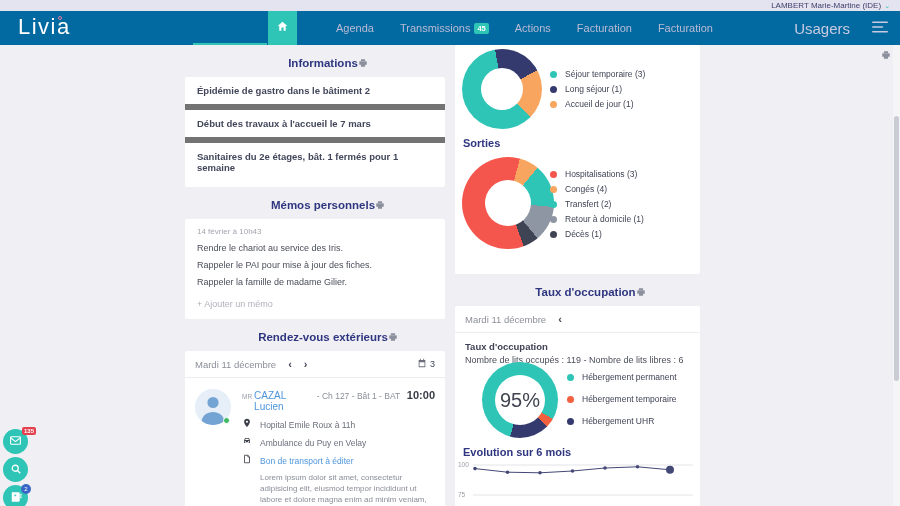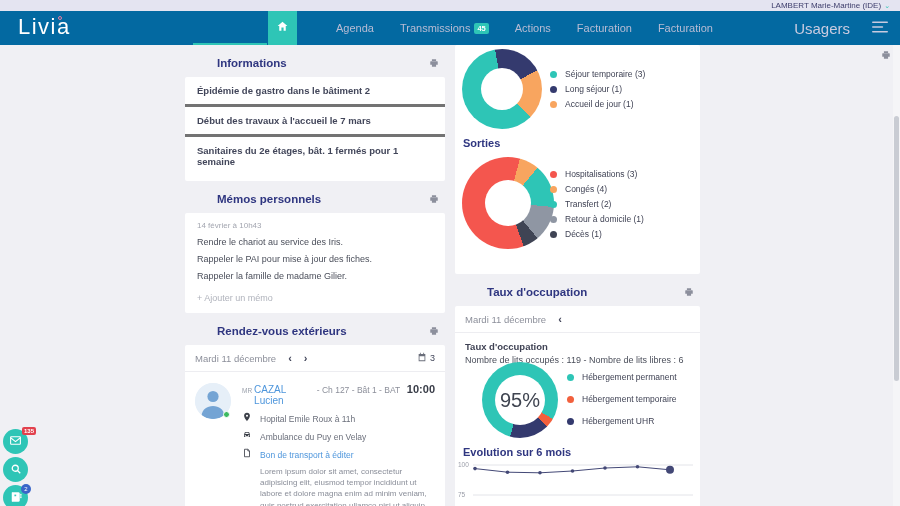--- a/index.html
+++ b/index.html
@@ -19,31 +19,31 @@
   .home-btn svg { width:13px; height:13px; fill:#fff; }
   #nav-items { position:absolute; left:308px; top:0; height:34px; display:flex; align-items:center;margin-left:28px; }
   .nav-item { color:#b9bcd4; font-size:11px; margin-right:26px; display:inline-flex; align-items:center; gap:4px; cursor:pointer; white-space:nowrap; }
   .nav-badge { background:#2ec5b6; color:#fff; font-size:7.5px; font-weight:bold; border-radius:2px; padding:1px 3px; }
   .nav-right { position:absolute; right:12px; top:0; height:34px; display:flex; align-items:center; gap:22px; }
   .nav-usagers { color:#c9cbe0; font-size:15px; cursor:pointer; }
   .burger svg { width:16px; height:12px; fill:#c9cbe0; cursor:pointer; }
   .teal-underline { position:absolute; left:193px; top:43px; width:74px; height:2px; background:#2ec5b6; }
 
   
-  .section-header { display:flex; justify-content:space-between; align-items:center; padding:9px 6px 5px 8px;margin-left:24px; }
+  .section-header { display:flex; justify-content:center; align-items:center; padding:9px 6px 5px 8px;margin-left:24px; }
   .section-title { color:#2f3680; font-size:11.5px; font-weight:bold; }
   .printer svg { width:10px; height:10px; fill:#8c8f9c; cursor:pointer; }
   .card { background:#fff; border-radius:2px; }
   .divider { height:1px; background:#ededf1; }
 
   
   .col-left { position:absolute; left:185px; top:45px; width:260px; }
   .col-right { position:absolute; left:455px; top:45px; width:245px; }
 
-  .info-item { padding:8px 12px; font-size:9.5px; font-weight:bold; color:#42465a; border-bottom:3px solid #737373; }
+  .info-item { padding:8px 12px; font-size:9.5px; font-weight:bold; color:#42465a; border-bottom:6px solid #737373; }
   .info-item:last-child { border-bottom:none; }
   .info-card { padding-bottom:6px; }
 
   .memo-card { padding:8px 12px 10px; }
   .memo-date { font-size:8px; color:#a3a6b0; margin-bottom:6px; }
   .memo-item { font-size:9px; color:#4a4e5a; margin:7px 0; }
   .memo-add { font-size:9px; color:#b0b3bc; margin-top:12px; cursor:pointer; }
 
   .datebar { display:flex; align-items:center; padding:7px 10px; font-size:9.5px; color:#8c8f9a; }
   .datebar .chev { color:#42465a; font-size:11px; font-weight:bold; margin-left:12px; cursor:pointer; }

